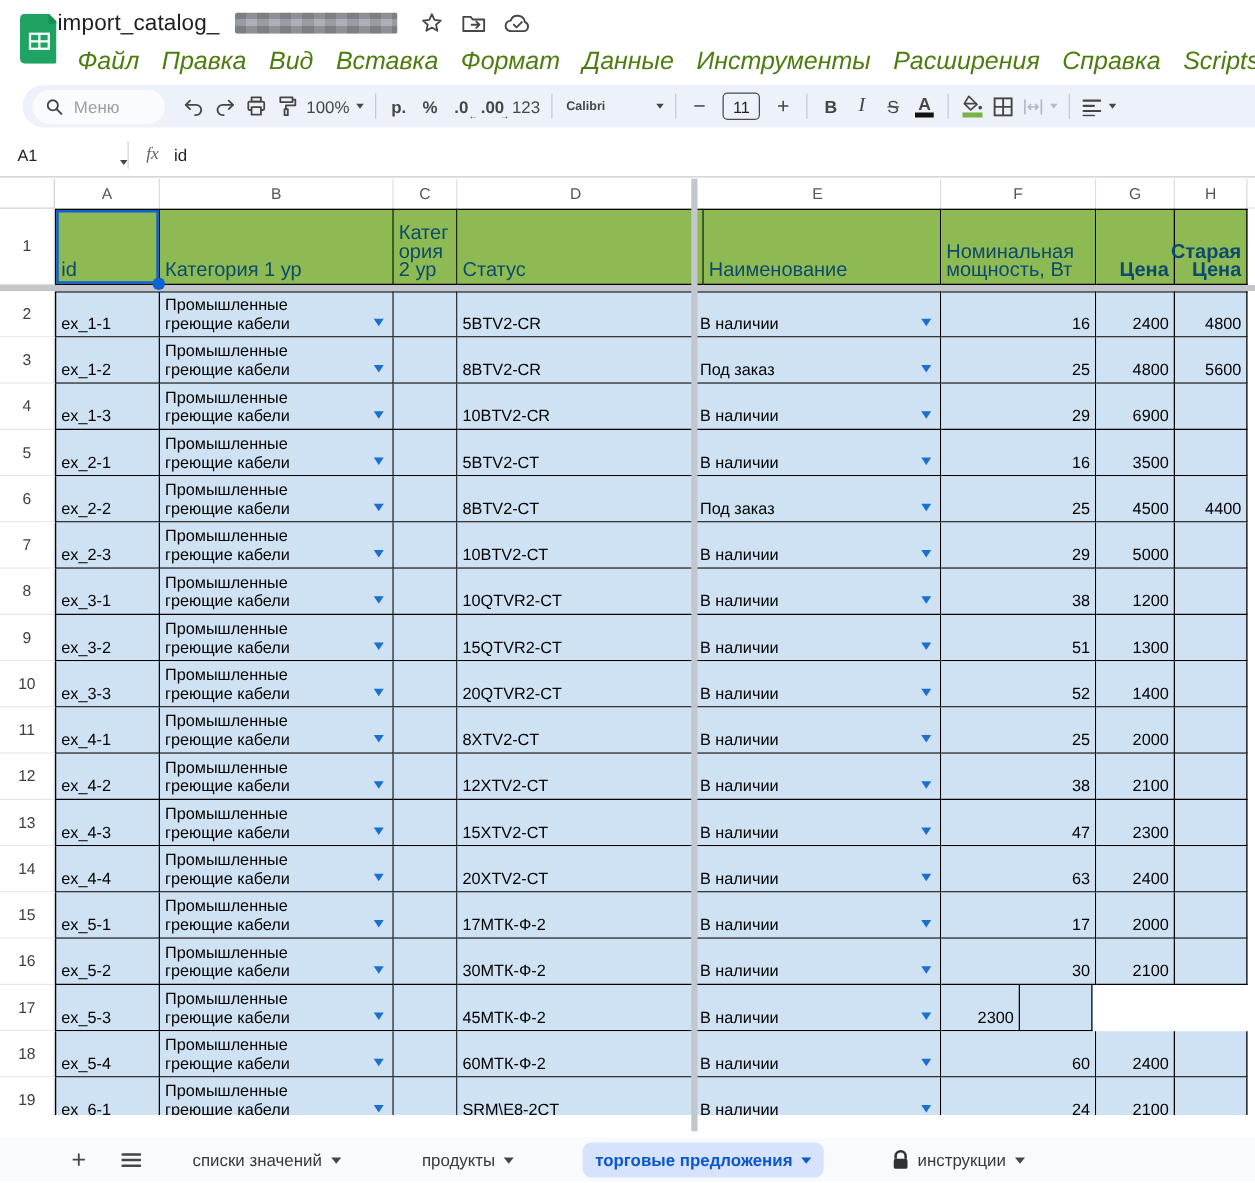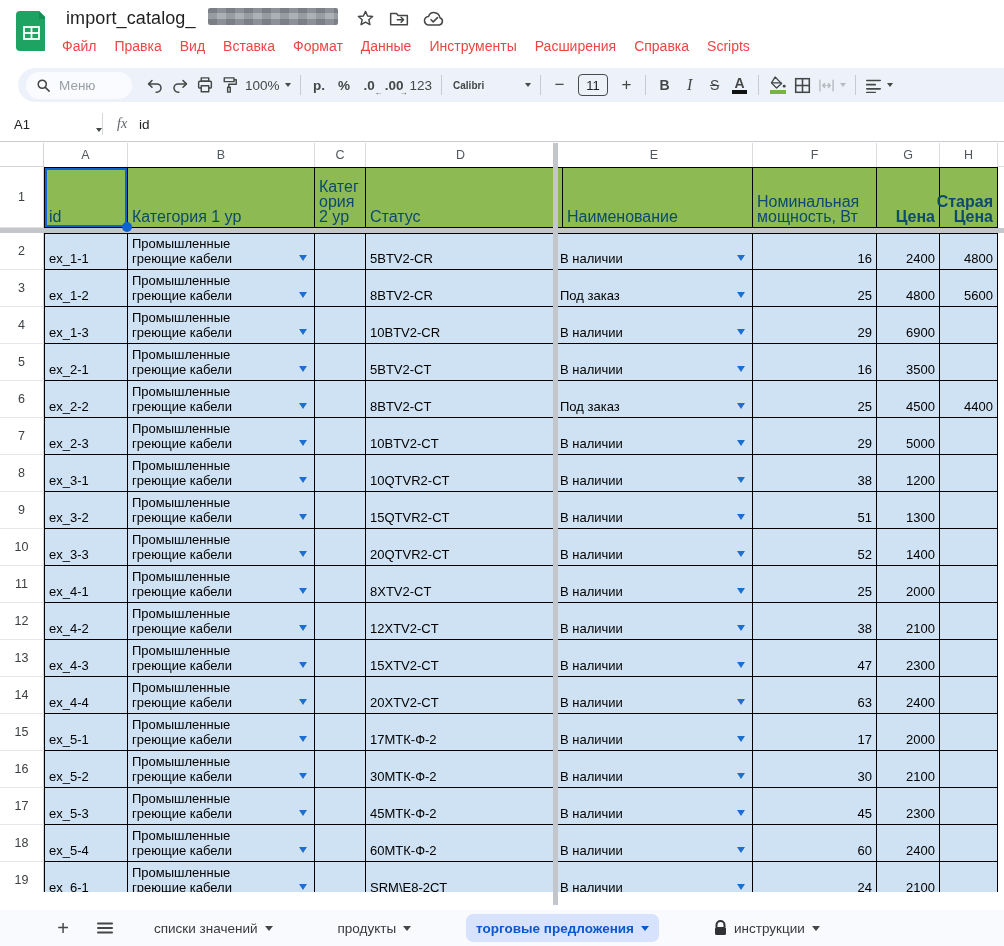--- a/index.html
+++ b/index.html
@@ -3,30 +3,30 @@
 <meta charset="utf-8">
 <style>
   * { box-sizing: border-box; margin: 0; padding: 0; }
   html,body { width:1004px; height:946px; overflow:hidden; background:#fff;
     font-family:"Liberation Sans", sans-serif; }
   .app { position:relative; width:1004px; height:946px; background:#fff; }
 
   
   .titlebar { position:absolute; top:0; left:0; width:1004px; height:62px; background:#fff; }
   .sheets-logo { position:absolute; left:16px; top:11px; }
-  .doc-title-row { position:absolute; left:66px; top:8px; display:flex; gap:10px; }
+  .doc-title-row { position:absolute; left:46px; top:8px; display:flex; align-items:center; gap:10px; }
   .doc-title { font-size:18px; color:#1f1f1f; letter-spacing:.1px; }
   .redacted { display:inline-block; width:130px; height:17px; margin-left:2px;
     background:
       repeating-linear-gradient(90deg,#b6b9bd 0 9px,#cfd2d6 9px 18px),
       repeating-linear-gradient(0deg,#adb0b4 0 6px,#d4d7db 6px 12px);
     background-blend-mode:multiply; filter:blur(.6px); border-radius:2px; }
   .title-icons { display:flex; align-items:center; gap:14px; margin-left:8px; }
   .menu-row { position:absolute; left:53px; top:36px; display:flex; }
-  .menu-item { font-size:14px; color:#ef4444; padding:2px 9px; border-radius:6px; cursor:default; }
+  .menu-item { font-size:20px; color:#4d7c0f; padding:2px 9px; border-radius:6px; cursor:default;font-style:italic; }
 
   
   .toolbar { position:absolute; top:68px; left:18px; width:986px; height:34px;
     background:#edf2fa; border-radius:17px 0 0 17px; display:flex; align-items:center; padding-left:8px; }
   .search-pill { display:flex; align-items:center; gap:8px; background:#f9fbfe; border-radius:14px;
     height:27px; width:106px; padding-left:10px; margin-right:10px; }
   .search-pill .ph { color:#9aa0a6; font-size:13.5px; }
   .tbtn { display:flex; align-items:center; justify-content:center; height:26px; min-width:25px;
     padding:0 3px; border-radius:4px; color:#444746; font-size:13px; position:relative; }
   .tbtn.txt { font-weight:bold; font-size:13.5px; }
@@ -742,23 +742,20 @@
             <span class="dd-arrow"></span>
           </div>
           <div class="dcell cw-c"></div>
           <div class="dcell cw-d">
             <span>45МТК-Ф-2</span>
           </div>
           <div class="dcell cw-e">
             <span>В наличии</span>
             <span class="dd-arrow"></span>
           </div>
-          <div class="dcell num cw-f">
-            <span>45</span>
-          </div>
           <div class="dcell num cw-g">
             <span>2300</span>
           </div>
           <div class="dcell num cw-h"></div>
           <div class="sliver"></div>
         </div>
         <div class="drow">
           <div class="rh">18</div>
           <div class="dcell first cw-a">
             <span>ex_5-4</span>

